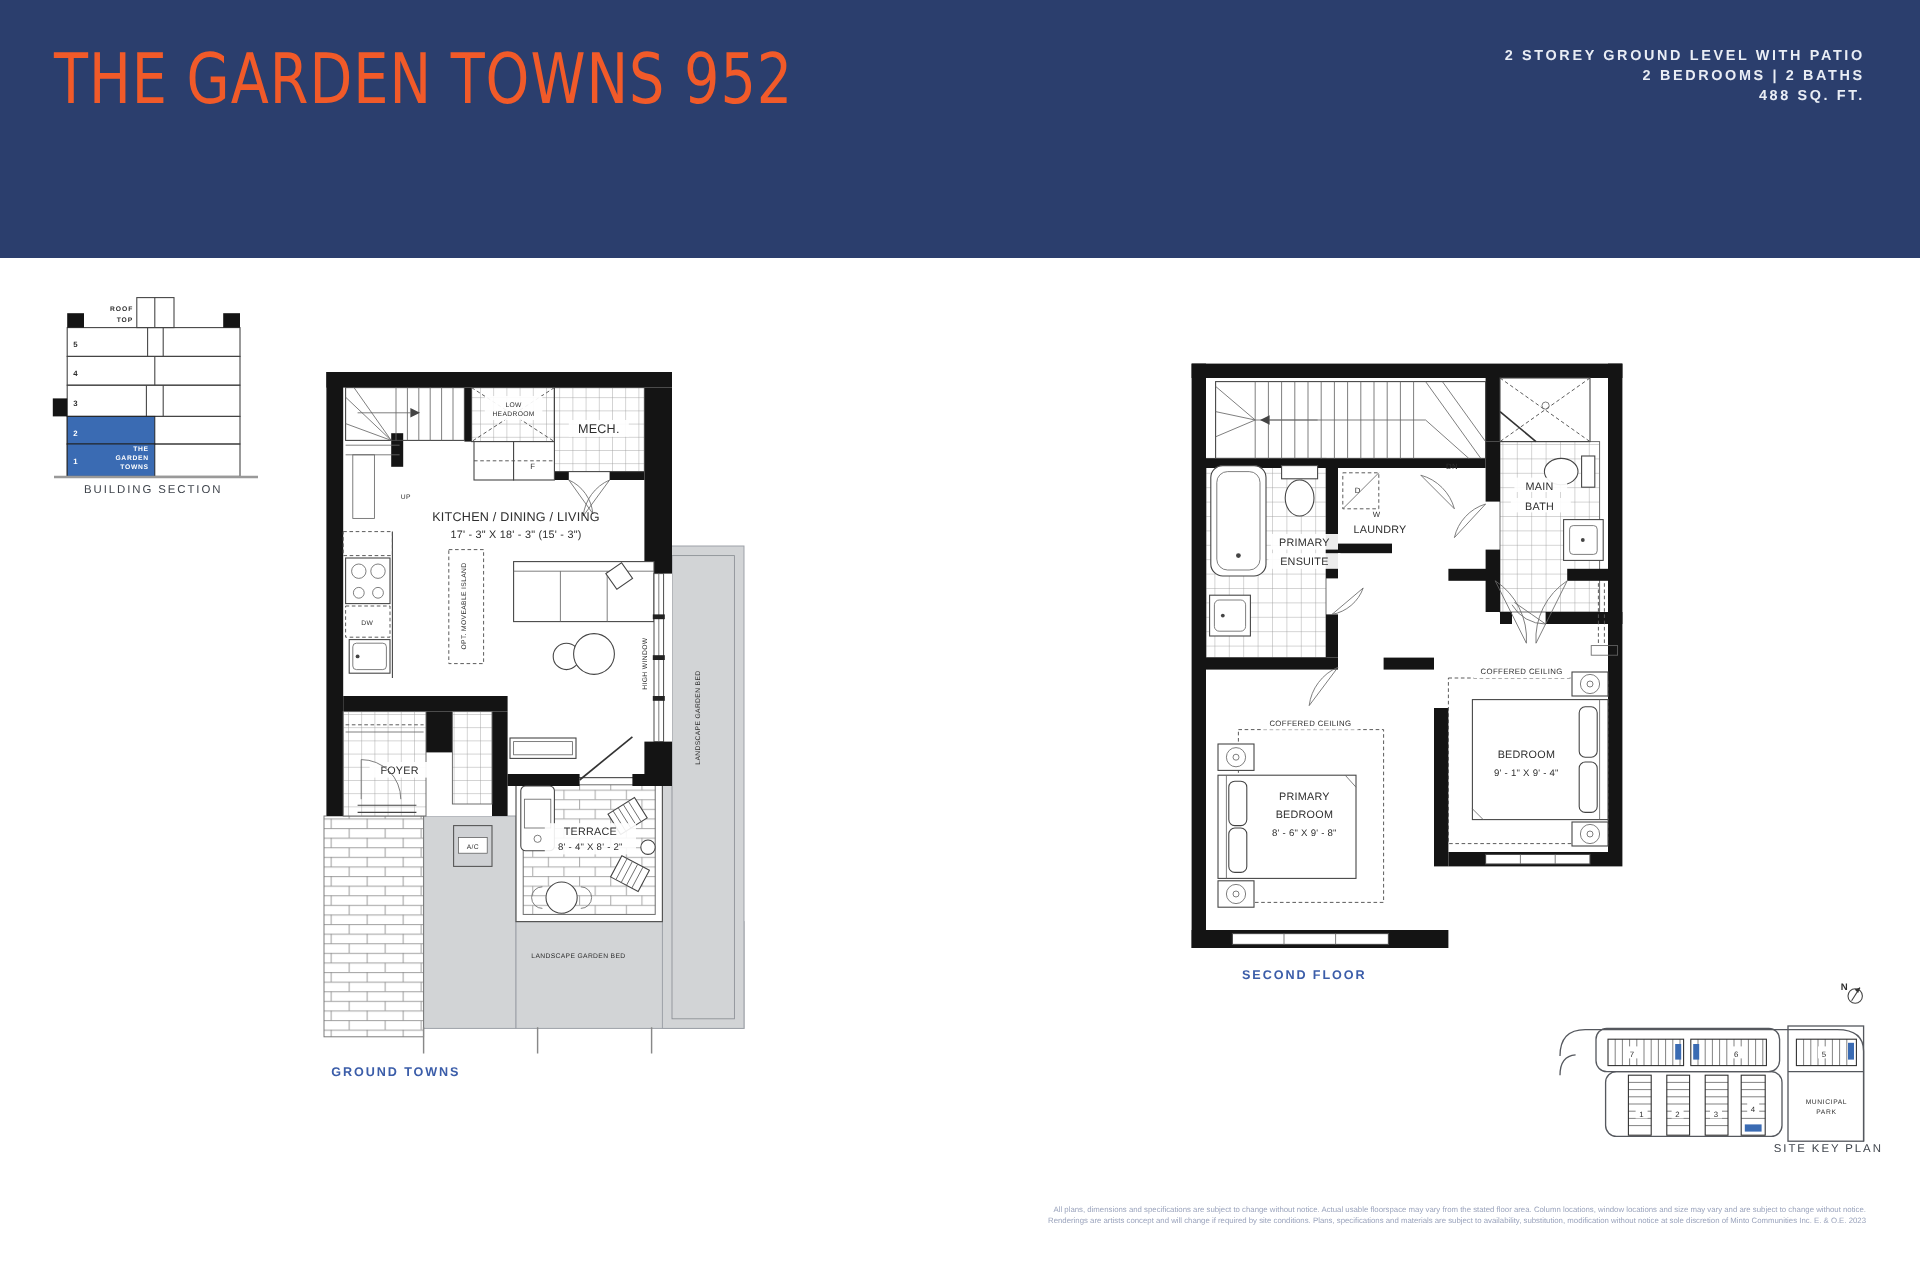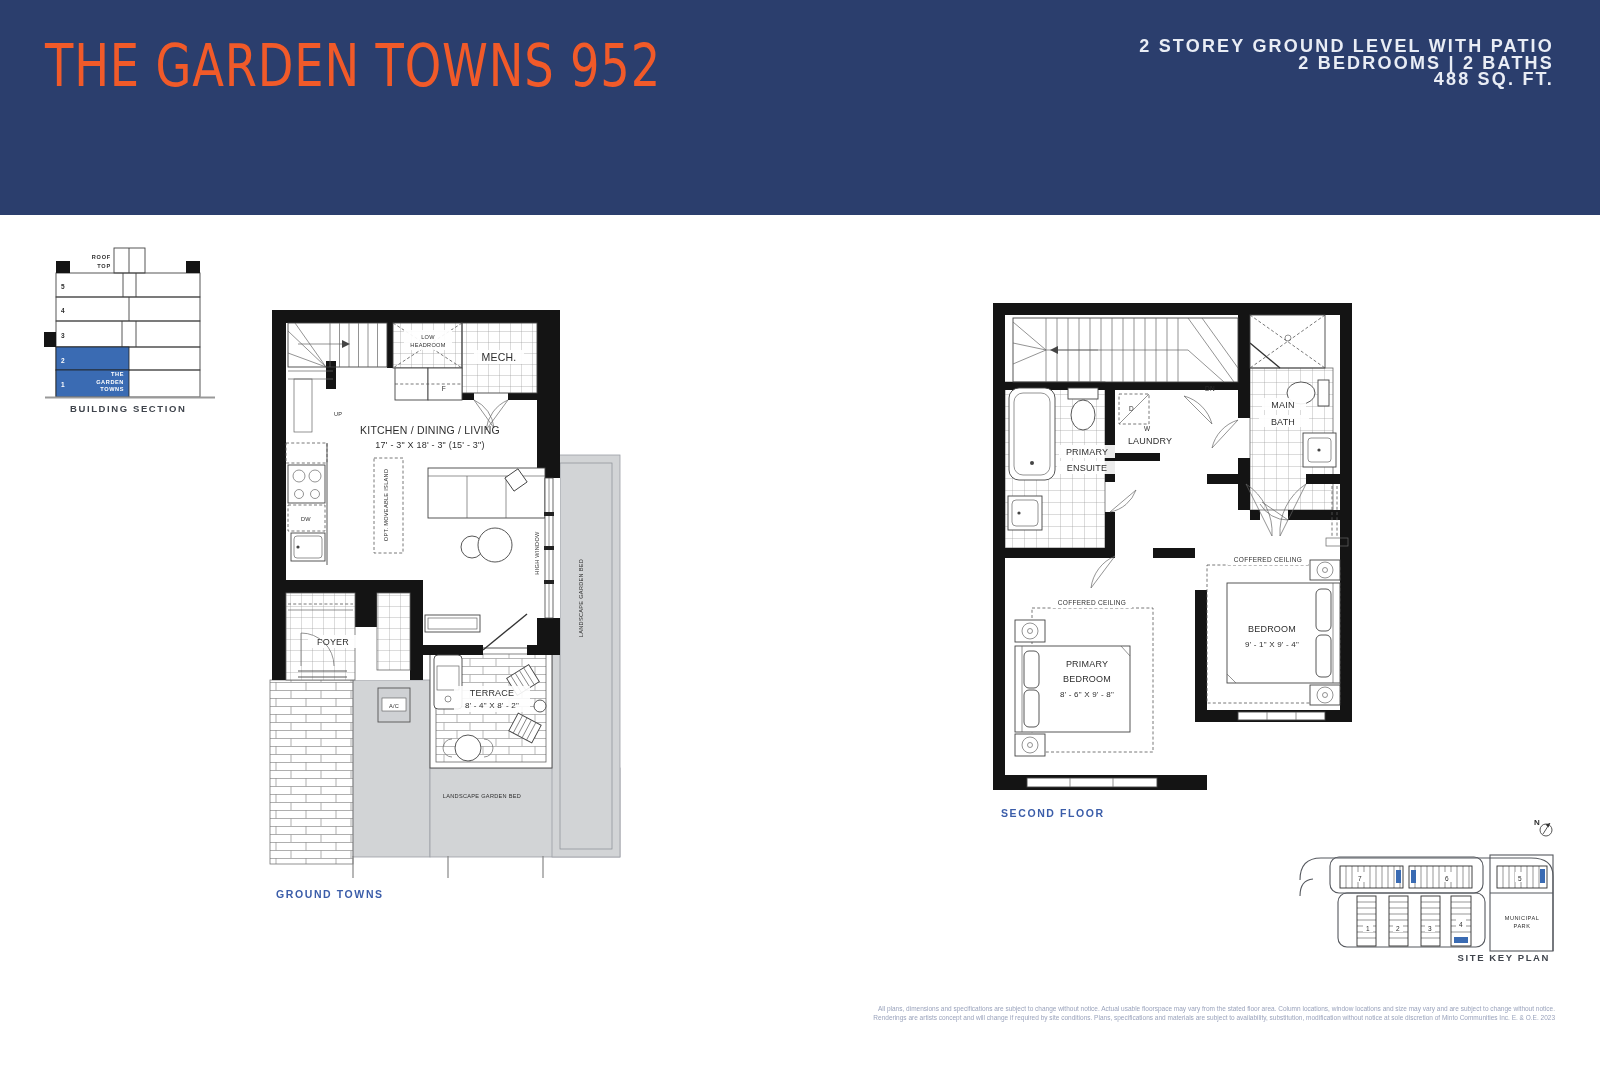--- a/index.html
+++ b/index.html
@@ -3,25 +3,25 @@
 <meta charset="utf-8">
 <style>
   html,body{margin:0;padding:0;background:#fff;}
   #page{position:relative;width:1600px;height:1060px;background:#ffffff;overflow:hidden;
         font-family:"Liberation Sans",sans-serif;}
   
   #header{position:absolute;left:0;top:0;width:1600px;height:215px;}
   #title{position:absolute;left:45px;top:32px;font-size:58px;font-weight:500;letter-spacing:1px;
          transform:scaleX(0.80);transform-origin:left top;white-space:nowrap;
          font-family:"DejaVu Sans",sans-serif;}
-  #specs{position:absolute;right:46px;top:38px;text-align:right;font-size:18px;font-weight:bold;
+  #specs{position:absolute;right:46px;top:38px;text-align:right;font-size:12px;font-weight:bold;
          letter-spacing:2.2px;line-height:16.5px;color:#E9EDF5;}
   
   .floorlbl{position:absolute;font-size:10.5px;font-weight:bold;letter-spacing:1.6px;color:#3B5DA9;}
-  .seclbl{position:absolute;font-size:9.5px;font-weight:bold;letter-spacing:1.6px;color:#3F444C;padding-left:24px;}
+  .seclbl{position:absolute;font-size:9.5px;font-weight:normal;letter-spacing:1.6px;color:#3F444C;padding-left:24px;}
   #disclaimer{position:absolute;right:45px;top:1005px;width:760px;text-align:right;
               font-size:6.5px;line-height:8.6px;color:#9AA3BC;}
   
   svg{position:absolute;overflow:visible;}
   svg text{font-family:"Liberation Sans",sans-serif;fill:#2e2e2e;}
   .t6{font-size:5.6px;letter-spacing:0.3px;}
   .t7{font-size:6.5px;letter-spacing:0.3px;}
   .t8{font-size:8px;letter-spacing:0.2px;}
   .t9{font-size:9px;letter-spacing:0.2px;}
   .t10{font-size:10.5px;letter-spacing:0.2px;}
@@ -410,21 +410,21 @@
       <line x1="345" y1="285" x2="345" y2="385" class="ln2"></line>
       <rect x="328" y="291" width="15" height="42" rx="5" class="fixt"></rect>
       <rect x="328" y="337" width="15" height="42" rx="5" class="fixt"></rect>
       <path d="M239 376L248 385" class="ln2"></path>
       <text x="284" y="334" text-anchor="middle" class="t9">BEDROOM</text>
       <text x="284" y="349" text-anchor="middle" class="t8">9' - 1" X 9' - 4"</text>
       <rect x="250" y="414" width="87" height="8" class="fixt"></rect>
       <path d="M279 414V422M308 414V422" class="ln2"></path>
     </g>
   </svg>
-  <div class="floorlbl" style="left:1001px;top:807px;">SECOND FLOOR</div>
+  <div class="floorlbl" style="left:1035px;top:807px;">SECOND FLOOR</div>
 
   <svg style="left:1295px;top:800px;" width="270" height="165" viewBox="0 0 270 165">
 
     <g>
       <text x="239" y="25" class="t8" style="font-weight:bold">N</text>
       <circle cx="251" cy="30" r="6" class="ln"></circle>
       <line x1="248" y1="34" x2="255" y2="23" class="ln"></line>
       <polygon points="255,23 250.5,24.5 253.5,27.5" fill="#333"></polygon>
     </g>
 
@@ -472,20 +472,20 @@
     <rect x="98" y="122" width="10" height="10" class="whitebg"></rect>
     <text x="103" y="130.5" text-anchor="middle" class="t7">2</text>
     <rect x="130" y="122" width="10" height="10" class="whitebg"></rect>
     <text x="135" y="130.5" text-anchor="middle" class="t7">3</text>
     <rect x="161" y="118" width="10" height="10" class="whitebg"></rect>
     <text x="166" y="126.5" text-anchor="middle" class="t7">4</text>
 
     <text x="227" y="120" text-anchor="middle" class="t6" style="letter-spacing:0.5px">MUNICIPAL</text>
     <text x="227" y="128" text-anchor="middle" class="t6" style="letter-spacing:0.5px">PARK</text>
   </svg>
-  <div class="seclbl" style="right:50px;top:952px;">SITE KEY PLAN</div>
+  <div class="seclbl" style="right:31px;top:952px;">SITE KEY PLAN</div>
 
   <div id="disclaimer">
     <div>All plans, dimensions and specifications are subject to change without notice. Actual usable floorspace may vary from the stated floor area. Column locations, window locations and size may vary and are subject to change without notice.</div>
     <div>Renderings are artists concept and will change if required by site conditions. Plans, specifications and materials are subject to availability, substitution, modification without notice at sole discretion of Minto Communities Inc. E. &amp; O.E. 2023</div>
   </div>
 
 </div>
 
 </body></html>

